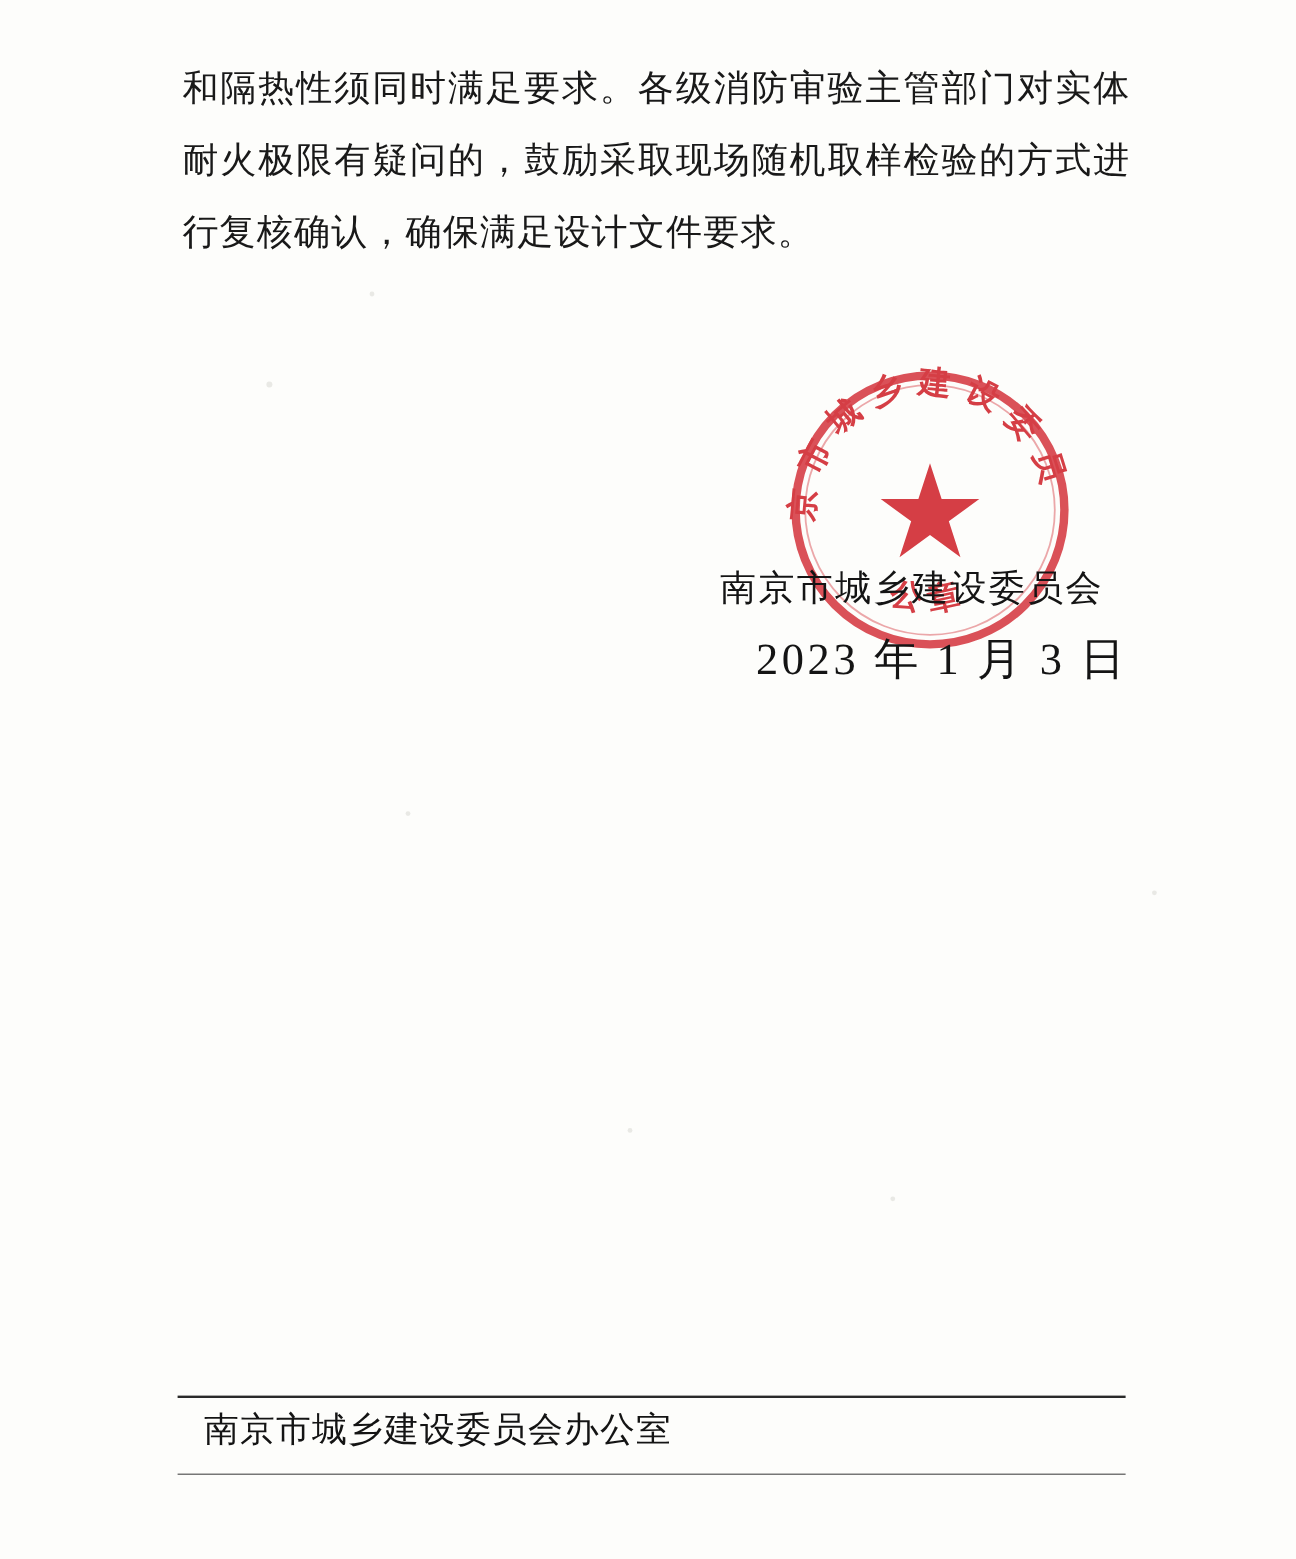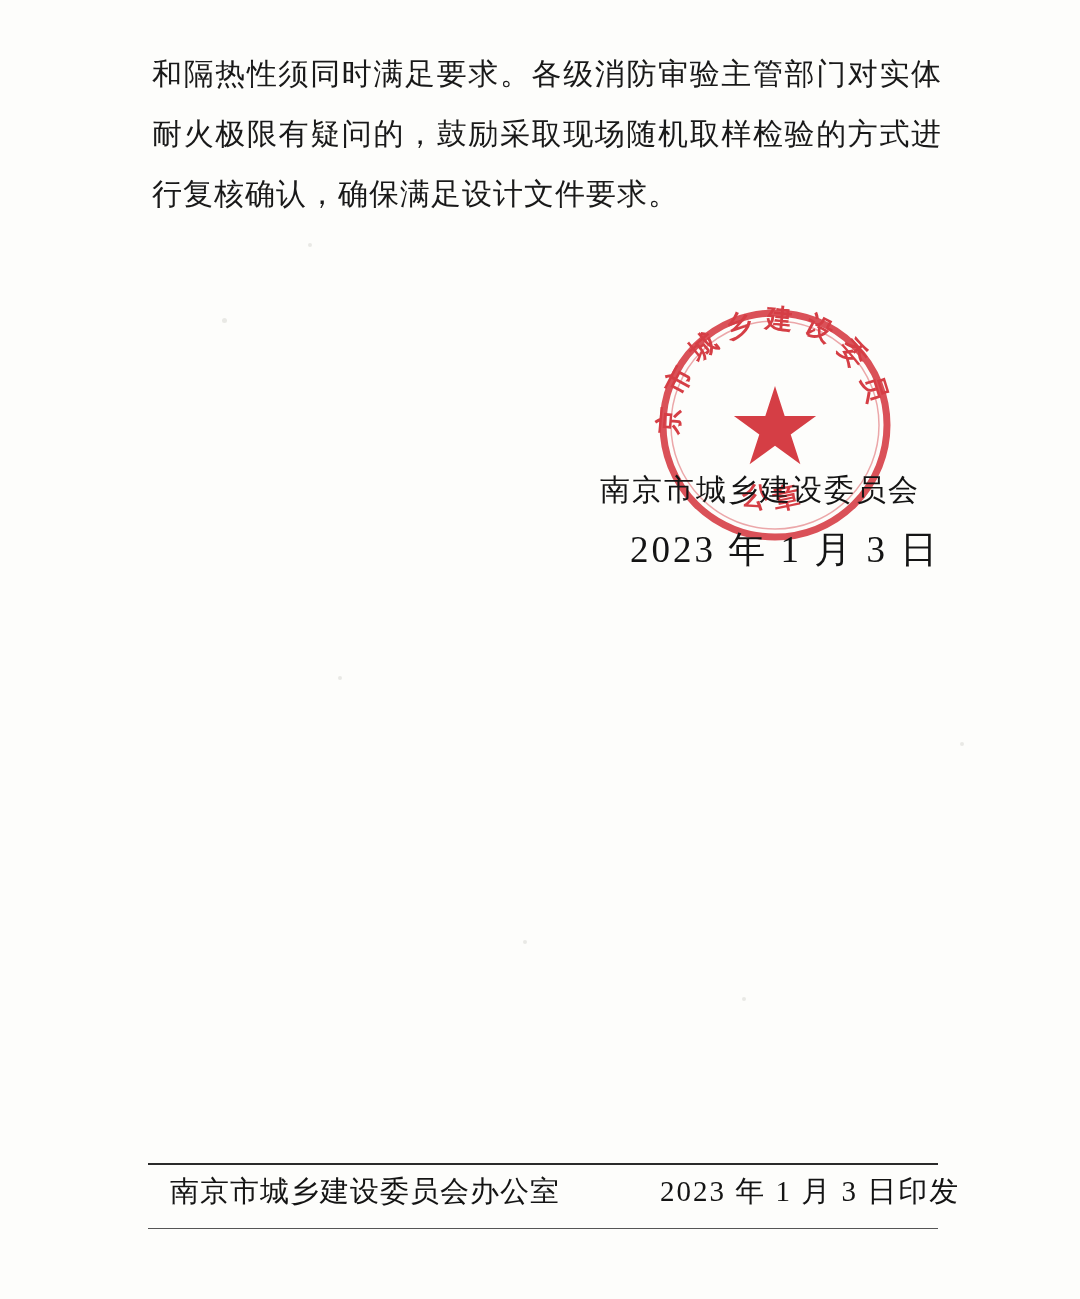--- a/index.html
+++ b/index.html
@@ -153,17 +153,16 @@
   </div>
 
   <div class="sign-block">
     <div class="sign-org">南京市城乡建设委员会</div>
     <div class="sign-date">2023 年 1 月 3 日</div>
   </div>
 
   <div class="footer-rule top"></div>
   <div class="footer-row">
     <span class="footer-left">南京市城乡建设委员会办公室</span>
-    <span class="footer-right">2023 年 1 月 3 日印发</span>
   </div>
   <div class="footer-rule bottom"></div>
 
 </div>
 
 </body></html>

